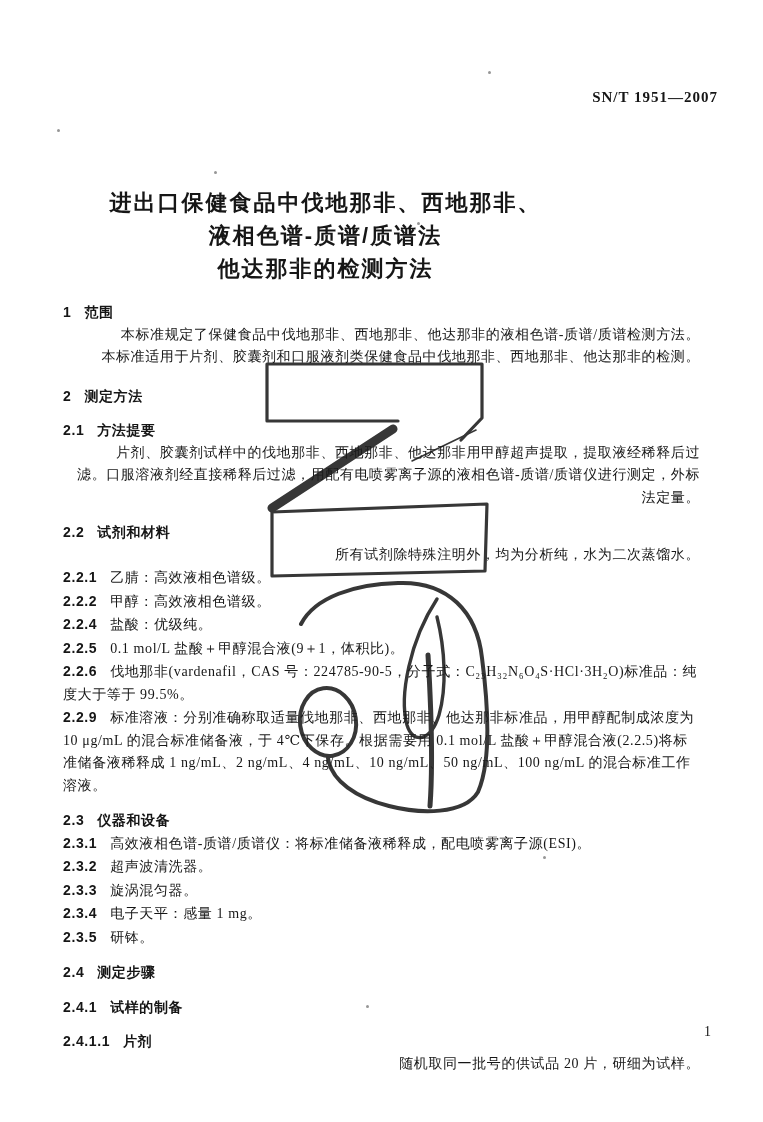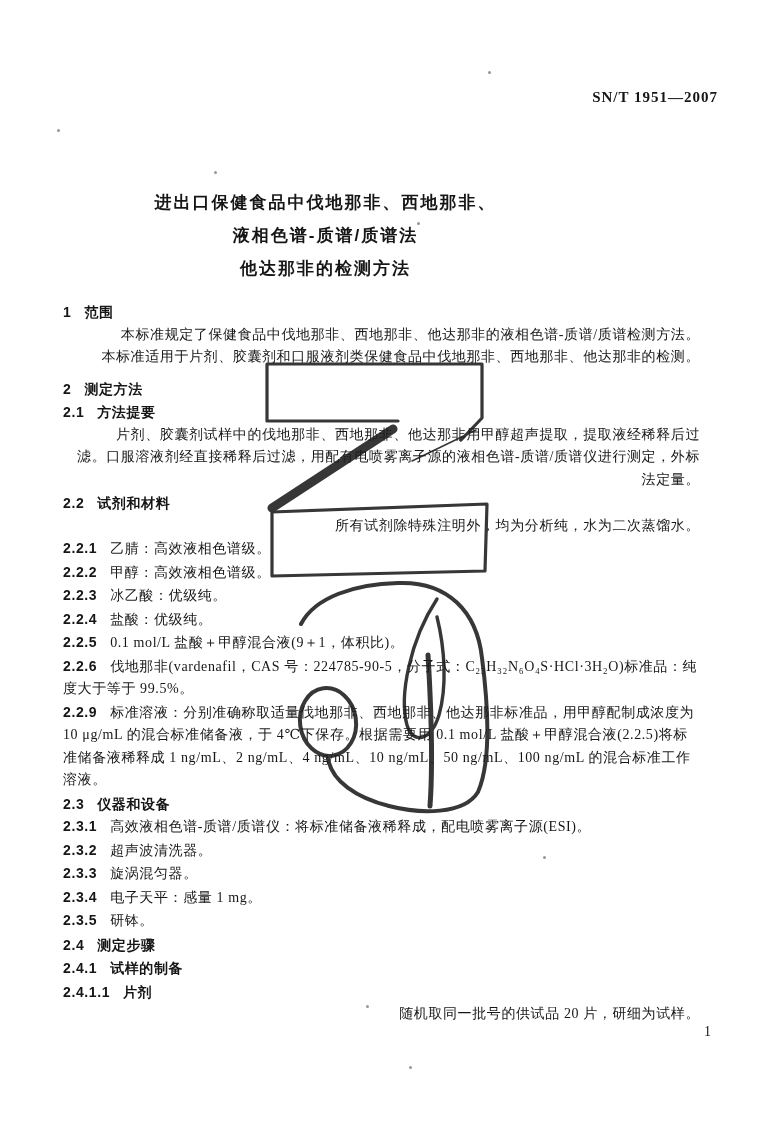--- a/index.html
+++ b/index.html
@@ -18,29 +18,29 @@
     font-family:"Liberation Serif","DejaVu Serif",serif;
   }
   .content{
     position:absolute;left:63px;top:186px;width:637px;
     font-size:14px;line-height:22.5px;letter-spacing:0.6px;
   }
   .doc-title{
     text-align:center;
     margin:0 112px 16px 0;      
     font-family:"Liberation Sans","DejaVu Sans",sans-serif;
-    font-weight:bold;font-size:17px;line-height:33px;letter-spacing:2px;
+    font-weight:bold;font-size:22px;line-height:33px;letter-spacing:2px;
   }
   .blk{margin:0;}
   .h1,.h2{
     font-family:"Liberation Sans","DejaVu Sans",sans-serif;
     font-weight:bold;
   }
-  .h1{margin-top:9px;}
-  .h2{margin-top:1px;}
+  .h1{margin-top:16px;}
+  .h2{margin-top:12px;}
   .num{
     font-family:"Liberation Sans","DejaVu Sans",sans-serif;
     font-weight:bold;margin-right:13px;
   }
   .para{text-indent:2em;text-align:right;}
   .page-number{
     position:absolute;top:1024px;right:80px;font-size:14px;
   }
   .watermark{
     position:absolute;left:0;top:0;pointer-events:none;opacity:0.88;
@@ -71,21 +71,20 @@
 
     <div class="blk h1"><span class="num">2</span><span>测定方法</span></div>
     <div class="blk h2"><span class="num">2.1</span><span>方法提要</span></div>
     <div class="blk para">片剂、胶囊剂试样中的伐地那非、西地那非、他达那非用甲醇超声提取，提取液经稀释后过滤。口服溶液剂经直接稀释后过滤，用配有电喷雾离子源的液相色谱-质谱/质谱仪进行测定，外标法定量。</div>
 
     <div class="blk h2"><span class="num">2.2</span><span>试剂和材料</span></div>
     <div class="blk para">所有试剂除特殊注明外，均为分析纯，水为二次蒸馏水。</div>
 
     <div class="blk clause"><span class="num">2.2.1</span><span>乙腈：高效液相色谱级。</span></div>
     <div class="blk clause"><span class="num">2.2.2</span><span>甲醇：高效液相色谱级。</span></div>
-    <div class="blk clause"><span class="num">2.2.3</span><span>冰乙酸：优级纯。</span></div>
     <div class="blk clause"><span class="num">2.2.4</span><span>盐酸：优级纯。</span></div>
     <div class="blk clause"><span class="num">2.2.5</span><span>0.1 mol/L 盐酸＋甲醇混合液(9＋1，体积比)。</span></div>
     <div class="blk clause"><span class="num">2.2.6</span><span>伐地那非(vardenafil，CAS 号：224785-90-5，分子式：C₂₃H₃₂N₆O₄S·HCl·3H₂O)标准品：纯度大于等于 99.5%。</span></div>
     <div class="blk clause"><span class="num">2.2.9</span><span>标准溶液：分别准确称取适量伐地那非、西地那非、他达那非标准品，用甲醇配制成浓度为 10 μg/mL 的混合标准储备液，于 4℃下保存。根据需要用 0.1 mol/L 盐酸＋甲醇混合液(2.2.5)将标准储备液稀释成 1 ng/mL、2 ng/mL、4 ng/mL、10 ng/mL、50 ng/mL、100 ng/mL 的混合标准工作溶液。</span></div>
 
     <div class="blk h2"><span class="num">2.3</span><span>仪器和设备</span></div>
     <div class="blk clause"><span class="num">2.3.1</span><span>高效液相色谱-质谱/质谱仪：将标准储备液稀释成，配电喷雾离子源(ESI)。</span></div>
     <div class="blk clause"><span class="num">2.3.2</span><span>超声波清洗器。</span></div>
     <div class="blk clause"><span class="num">2.3.3</span><span>旋涡混匀器。</span></div>
     <div class="blk clause"><span class="num">2.3.4</span><span>电子天平：感量 1 mg。</span></div>

